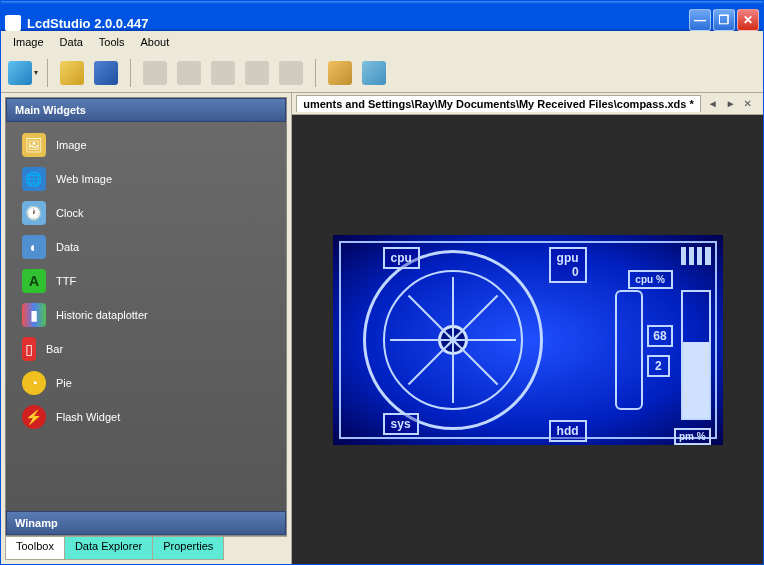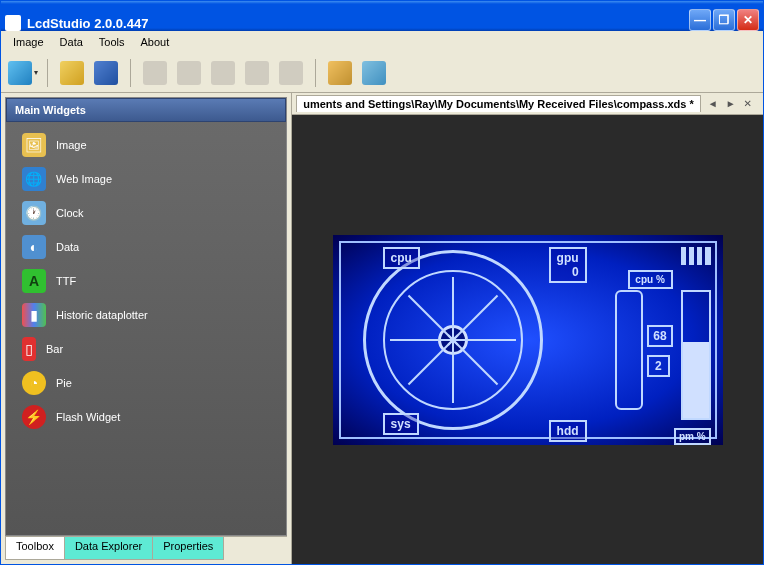--- a/index.html
+++ b/index.html
@@ -145,20 +145,21 @@
             </div>
           <div class="widget-item">
               <span class="wicon" style="background:#f0c020;border-radius:50%">◔</span>
               <span>Pie</span>
             </div>
           <div class="widget-item">
               <span class="wicon" style="background:#d02020;border-radius:50%;color:#fff">⚡</span>
               <span>Flash Widget</span>
             </div>
         </div>
+        <div class="cat-header">Winamp</div>
       </div>
       <div class="bottom-tabs">
         <div class="btab active">Toolbox</div>
         <div class="btab">Data Explorer</div>
         <div class="btab">Properties</div>
       </div>
     </div>
 
     <div class="right-panel">
       <div class="doc-tabbar">

